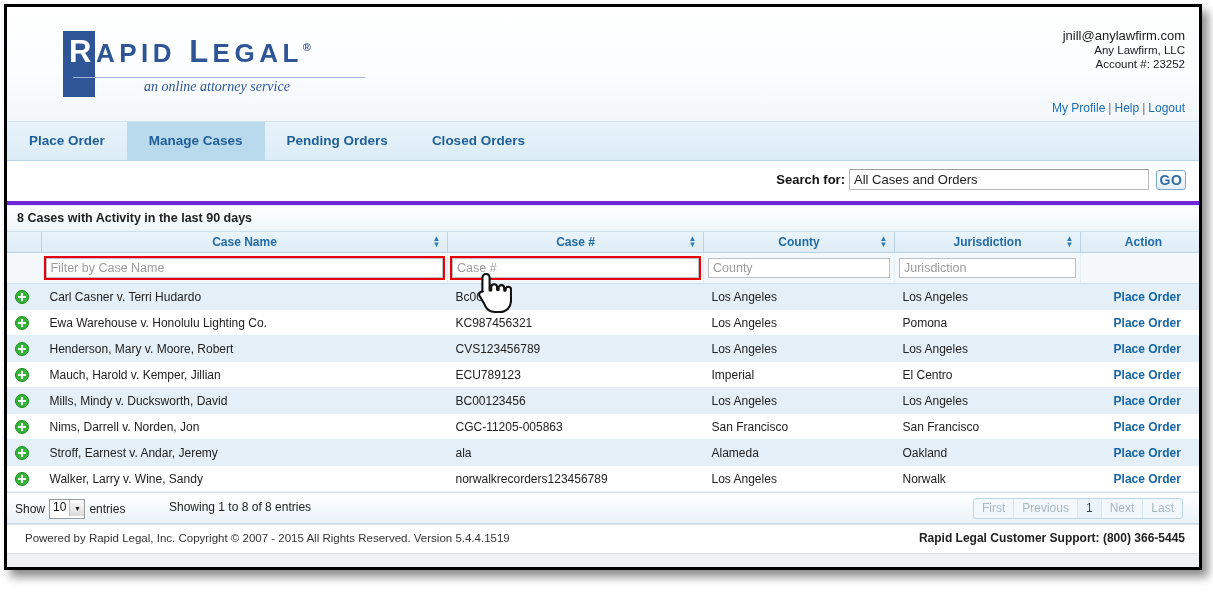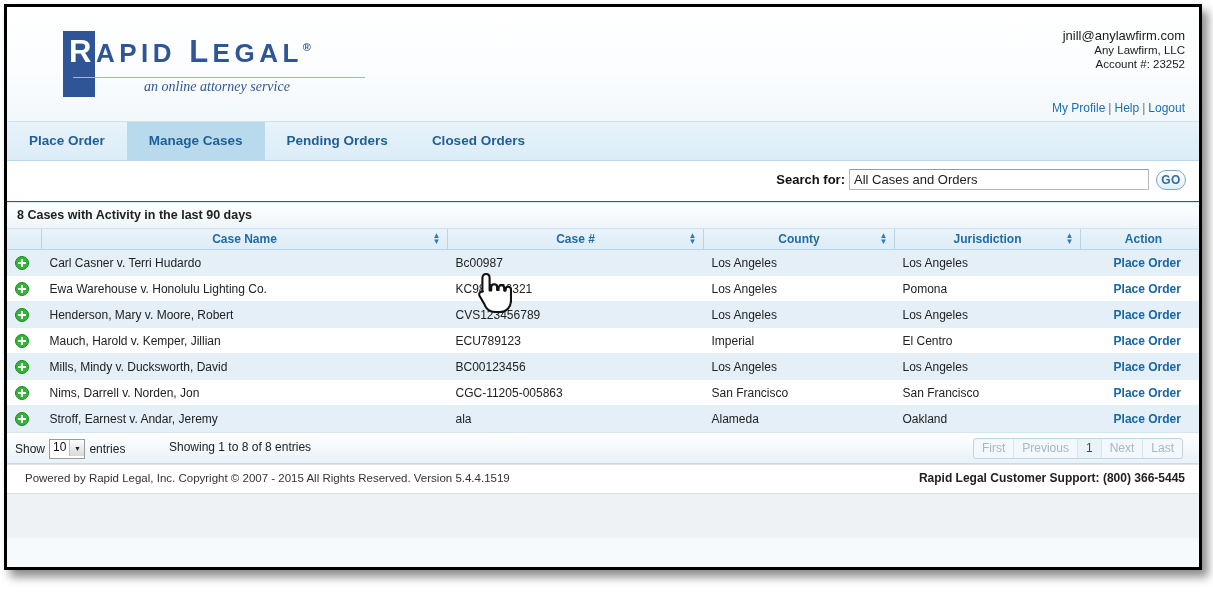--- a/index.html
+++ b/index.html
@@ -152,21 +152,21 @@
   }
   .tab.active {
     background: #b9daec;
   }
 
   
   .searchbar {
     position: relative;
     height: 40px;
     background: #ffffff;
-    border-bottom: 1px solid #6d28d9;
+    border-bottom: 4px solid #6d28d9;
   }
   .search-inner {
     position: absolute;
     right: 13px;
     top: 8px;
     display: flex;
     align-items: center;
   }
   .search-label {
     font-size: 13px;
@@ -184,24 +184,24 @@
     border: 1px solid #b9b9b9;
     border-top-color: #9a9a9a;
     background: #ffffff;
     box-sizing: border-box;
   }
   .go-btn {
     margin-left: 7px;
     width: 30px;
     height: 20px;
     border: 1px solid #7ba7c9;
-    border-radius: 10px;
+    border-radius: 3px;
     background: linear-gradient(to bottom, #ffffff, #e3eef7);
     color: #2e6da4;
-    font-size: 12px;
+    font-size: 14px;
     font-weight: bold;
     letter-spacing: 0.5px;
     cursor: pointer;
     padding: 0;
     line-height: 18px;
   }
 
   
   .panel {
     position: relative;
@@ -508,20 +508,36 @@
             </th>
             <th class="col-juris">
               <span>Jurisdiction</span>
               <span class="sort-ico">
                   <i>▲</i>
                   <i>▼</i>
                 </span>
             </th>
             <th class="col-action">Action</th>
           </tr>
+          <tr class="filter-row">
+            <td class="col-exp"></td>
+            <td>
+              <input class="filter-input flagged" type="text" placeholder="Filter by Case Name" style="">
+            </td>
+            <td>
+              <input class="filter-input flagged" type="text" placeholder="Case #" style="">
+            </td>
+            <td>
+              <input class="filter-input" type="text" placeholder="County" style="">
+            </td>
+            <td>
+              <input class="filter-input" type="text" placeholder="Jurisdiction" style="">
+            </td>
+            <td></td>
+          </tr>
         </thead>
         <tbody class="rows" id="rows-body">
             <tr class="odd">
               <td class="c-exp"><span class="exp-ico"></span></td>
               <td class="c-name">Carl Casner v. Terri Hudardo</td>
               <td class="c-case">Bc00987</td>
               <td class="c-county">Los Angeles</td>
               <td class="c-juris">Los Angeles</td>
               <td class="c-action"><a class="place-order" href="#">Place Order</a></td>
             </tr>
@@ -564,20 +580,28 @@
               <td class="c-county">San Francisco</td>
               <td class="c-juris">San Francisco</td>
               <td class="c-action"><a class="place-order" href="#">Place Order</a></td>
             </tr>
             <tr class="odd">
               <td class="c-exp"><span class="exp-ico"></span></td>
               <td class="c-name">Stroff, Earnest v. Andar, Jeremy</td>
               <td class="c-case">ala</td>
               <td class="c-county">Alameda</td>
               <td class="c-juris">Oakland</td>
+              <td class="c-action"><a class="place-order" href="#">Place Order</a></td>
+            </tr>
+            <tr class="even">
+              <td class="c-exp"><span class="exp-ico"></span></td>
+              <td class="c-name">Walker, Larry v. Wine, Sandy</td>
+              <td class="c-case">norwalkrecorders123456789</td>
+              <td class="c-county">Los Angeles</td>
+              <td class="c-juris">Norwalk</td>
               <td class="c-action"><a class="place-order" href="#">Place Order</a></td>
             </tr>
           </tbody>
       </table>
 
       <div class="grid-footer">
         <div class="show-entries">
           <span>Show</span>
           <span class="mini-select">
             <span class="val">10</span>

